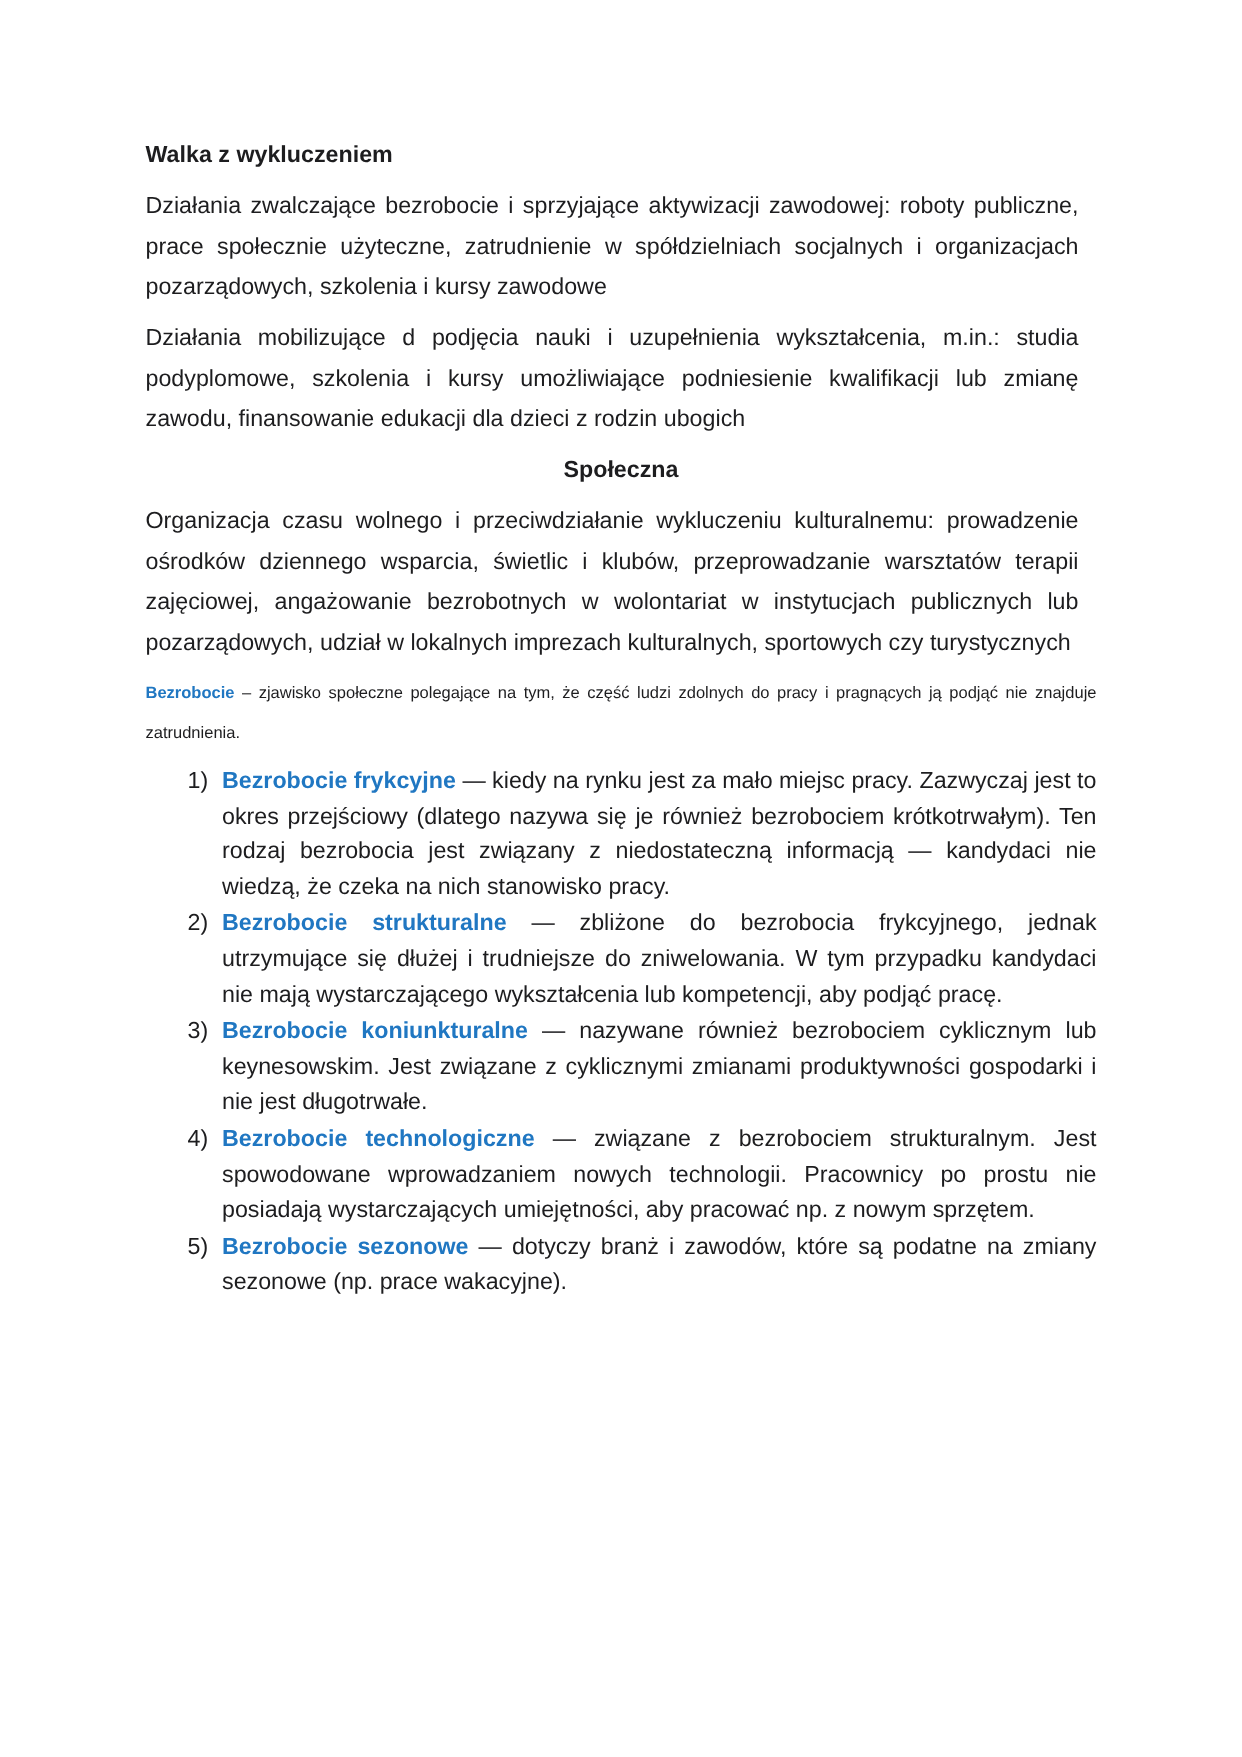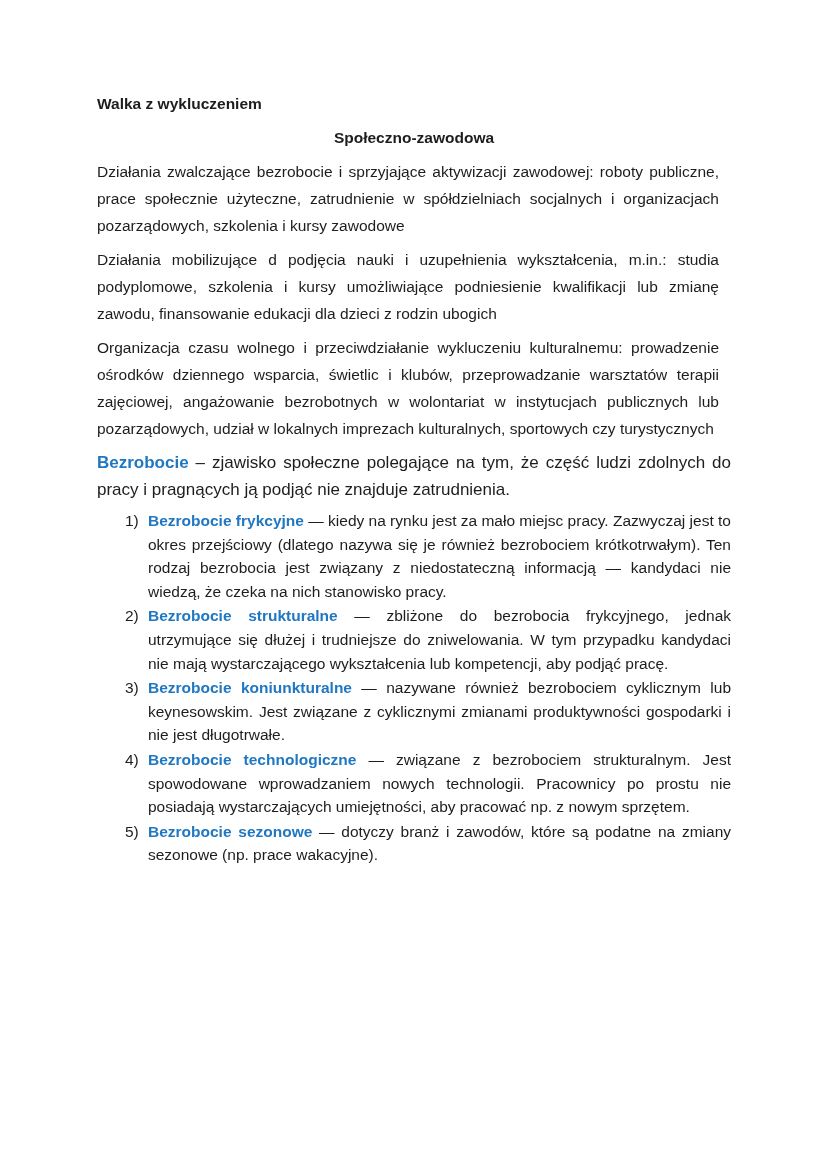--- a/index.html
+++ b/index.html
@@ -33,21 +33,21 @@
   }
   .body-para {
     margin: 0 12px 7px 0;
     font-size: 15.5px;
     line-height: 27px;
     text-align: justify;
     text-justify: inter-word;
   }
   .definition-para {
     margin: 0 0 6px 0;
-    font-size: 17px;
+    font-size: 11px;
     line-height: 27px;
     text-align: justify;
   }
   .term {
     color: #2077c2;
     font-weight: bold;
   }
   .numbered-list {
     margin: 0;
     padding: 0;
@@ -69,26 +69,26 @@
     color: #1d1d1f;
   }
 </style>
 </head>
 <body>
 
 <div class="page">
 
   <p class="doc-title">Walka z wykluczeniem</p>
 
-  <p class="section-heading">Społeczno-zawodowa</p>
   <p class="body-para">Działania zwalczające bezrobocie i sprzyjające aktywizacji zawodowej: roboty publiczne, prace społecznie użyteczne, zatrudnienie w spółdzielniach socjalnych i organizacjach pozarządowych, szkolenia i kursy zawodowe</p>
 
   <p class="body-para">Działania mobilizujące d podjęcia nauki i uzupełnienia wykształcenia, m.in.: studia podyplomowe, szkolenia i kursy umożliwiające podniesienie kwalifikacji lub zmianę zawodu, finansowanie edukacji dla dzieci z rodzin ubogich</p>
 
 
+  <p class="section-heading">Społeczna</p>
   <p class="body-para">Organizacja czasu wolnego i przeciwdziałanie wykluczeniu kulturalnemu: prowadzenie ośrodków dziennego wsparcia, świetlic i klubów, przeprowadzanie warsztatów terapii zajęciowej, angażowanie bezrobotnych w wolontariat w instytucjach publicznych lub pozarządowych, udział w lokalnych imprezach kulturalnych, sportowych czy turystycznych</p>
 
   <p class="definition-para"><span class="term">Bezrobocie</span><span> – zjawisko społeczne polegające na tym, że część ludzi zdolnych do pracy i pragnących ją podjąć nie znajduje zatrudnienia.</span></p>
 
   <div class="numbered-list">
 
     <div class="list-item"><span class="list-number">1)</span><span class="term">Bezrobocie frykcyjne</span><span> — kiedy na rynku jest za mało miejsc pracy. Zazwyczaj jest to okres przejściowy (dlatego nazywa się je również bezrobociem krótkotrwałym). Ten rodzaj bezrobocia jest związany z niedostateczną informacją — kandydaci nie wiedzą, że czeka na nich stanowisko pracy.</span></div>
 
     <div class="list-item"><span class="list-number">2)</span><span class="term">Bezrobocie strukturalne</span><span> — zbliżone do bezrobocia frykcyjnego, jednak utrzymujące się dłużej i trudniejsze do zniwelowania. W tym przypadku kandydaci nie mają wystarczającego wykształcenia lub kompetencji, aby podjąć pracę.</span></div>
 

